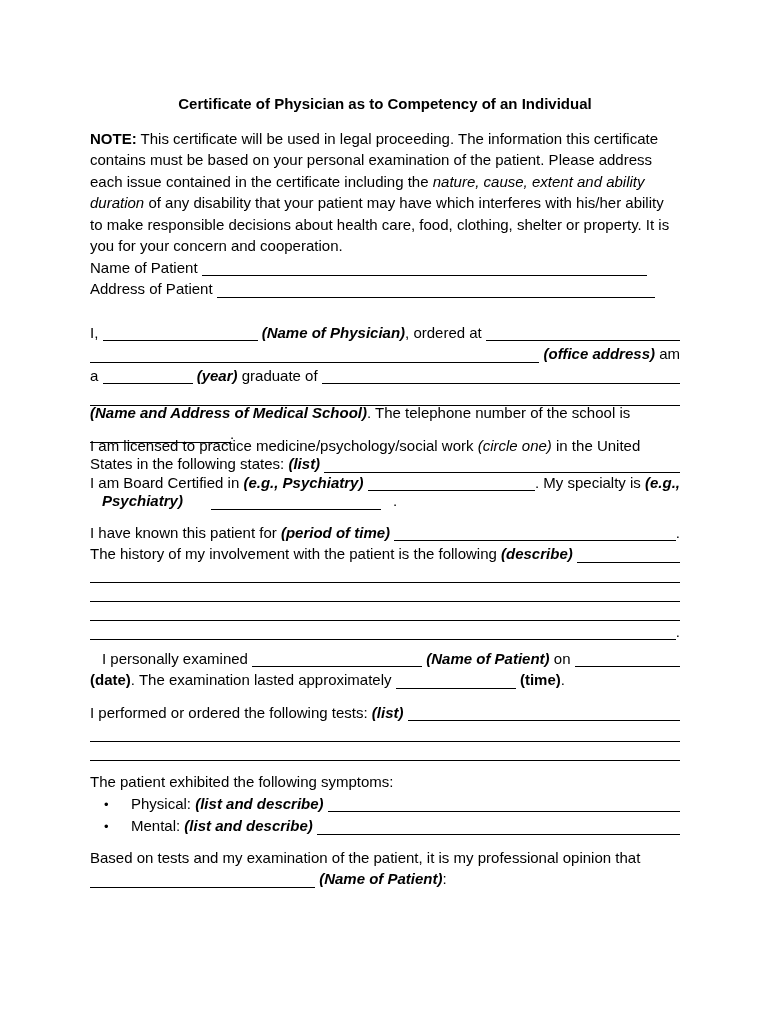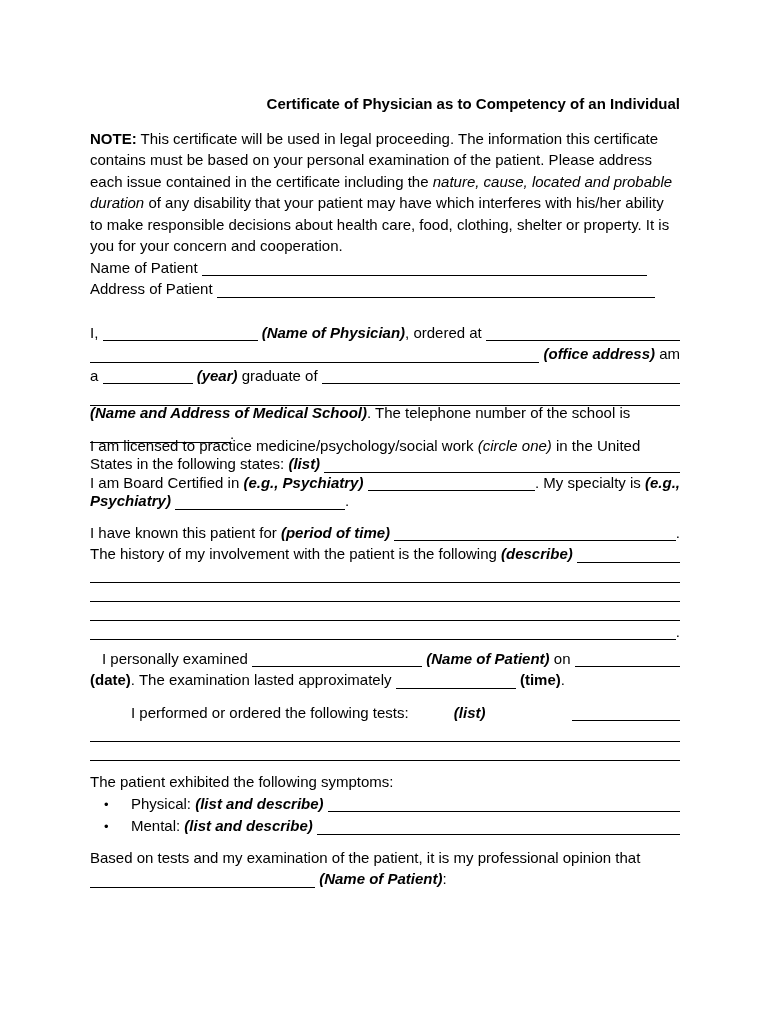--- a/index.html
+++ b/index.html
@@ -8,21 +8,21 @@
     background:#ffffff;color:#000000;
     font-family:"Liberation Sans","DejaVu Sans",sans-serif;
     font-size:15px;
   }
   .page{
     box-sizing:border-box;width:770px;height:1024px;
     padding:93px 90px 0 90px;background:#ffffff;
   }
   .line{display:flex;align-items:baseline;line-height:21.5px;min-height:21.5px;}
   .line.tight{line-height:19px;min-height:19px;}
-  .line.center{justify-content:flex-end;}
+  .line.center{justify-content:center;}
   .line.bulleted{padding-left:14px;}
   .bullet{flex:0 0 27px;white-space:pre;font-size:13px;}
   .r{white-space:pre;}
   .b{font-weight:700;}
   .i{font-style:italic;}
   .bi{font-weight:700;font-style:italic;}
   .u{
     flex:0 1 auto;height:1px;border-bottom:1.5px solid #000;
     position:relative;top:3.5px;
   }
@@ -42,21 +42,21 @@
         <span class="r b">NOTE:</span>
         <span class="r"> This certificate will be used in legal proceeding. The information this certificate</span>
       </div>
       <div class="line">
         <span class="r">​</span>
         <span class="r">contains must be based on your personal examination of the patient. Please address</span>
       </div>
       <div class="line">
         <span class="r">​</span>
         <span class="r">each issue contained in the certificate including the </span>
-        <span class="r i">nature, cause, located and probable</span>
+        <span class="r i">nature, cause, extent and ability</span>
       </div>
       <div class="line">
         <span class="r">​</span>
         <span class="r i">duration</span>
         <span class="r"> of any disability that your patient may have which interferes with his/her ability</span>
       </div>
       <div class="line">
         <span class="r">​</span>
         <span class="r">to make responsible decisions about health care, food, clothing, shelter or property. It is</span>
       </div>
@@ -128,21 +128,21 @@
       </div>
       <div class="line" style="margin-top: -3px;">
         <span class="r">​</span>
         <span class="r">I am Board Certified in </span>
         <span class="r bi">(e.g., Psychiatry)</span>
         <span class="r"> </span>
         <span class="u" style="width: 175px; border-bottom-color: rgb(0, 0, 0);"></span>
         <span class="r">. My specialty is </span>
         <span class="r bi">(e.g.,</span>
       </div>
-      <div class="line" style="margin-top: -3px;">
+      <div class="line" style="margin-top: -3px; gap: 12px;">
         <span class="r">​</span>
         <span class="r bi">Psychiatry)</span>
         <span class="r"> </span>
         <span class="u" style="width: 170px; border-bottom-color: rgb(0, 0, 0);"></span>
         <span class="r">.</span>
       </div>
       <div class="line" style="margin-top: 10px;">
         <span class="r">​</span>
         <span class="r">I have known this patient for </span>
         <span class="r bi">(period of time)</span>
@@ -185,21 +185,21 @@
       </div>
       <div class="line">
         <span class="r">​</span>
         <span class="r b">(date)</span>
         <span class="r">. The examination lasted approximately </span>
         <span class="u" style="width: 120px; border-bottom-color: rgb(0, 0, 0);"></span>
         <span class="r"> </span>
         <span class="r b">(time)</span>
         <span class="r">.</span>
       </div>
-      <div class="line" style="margin-top: 11px; gap: 41px;">
+      <div class="line" style="margin-top: 11px;">
         <span class="r">​</span>
         <span class="r">I performed or ordered the following tests: </span>
         <span class="r bi">(list)</span>
         <span class="r"> </span>
         <span class="u fill" style="border-bottom-color: rgb(0, 0, 0);"></span>
       </div>
       <div class="line tight">
         <span class="r">​</span>
         <span class="u fill" style="border-bottom-color: rgb(0, 0, 0);"></span>
       </div>

